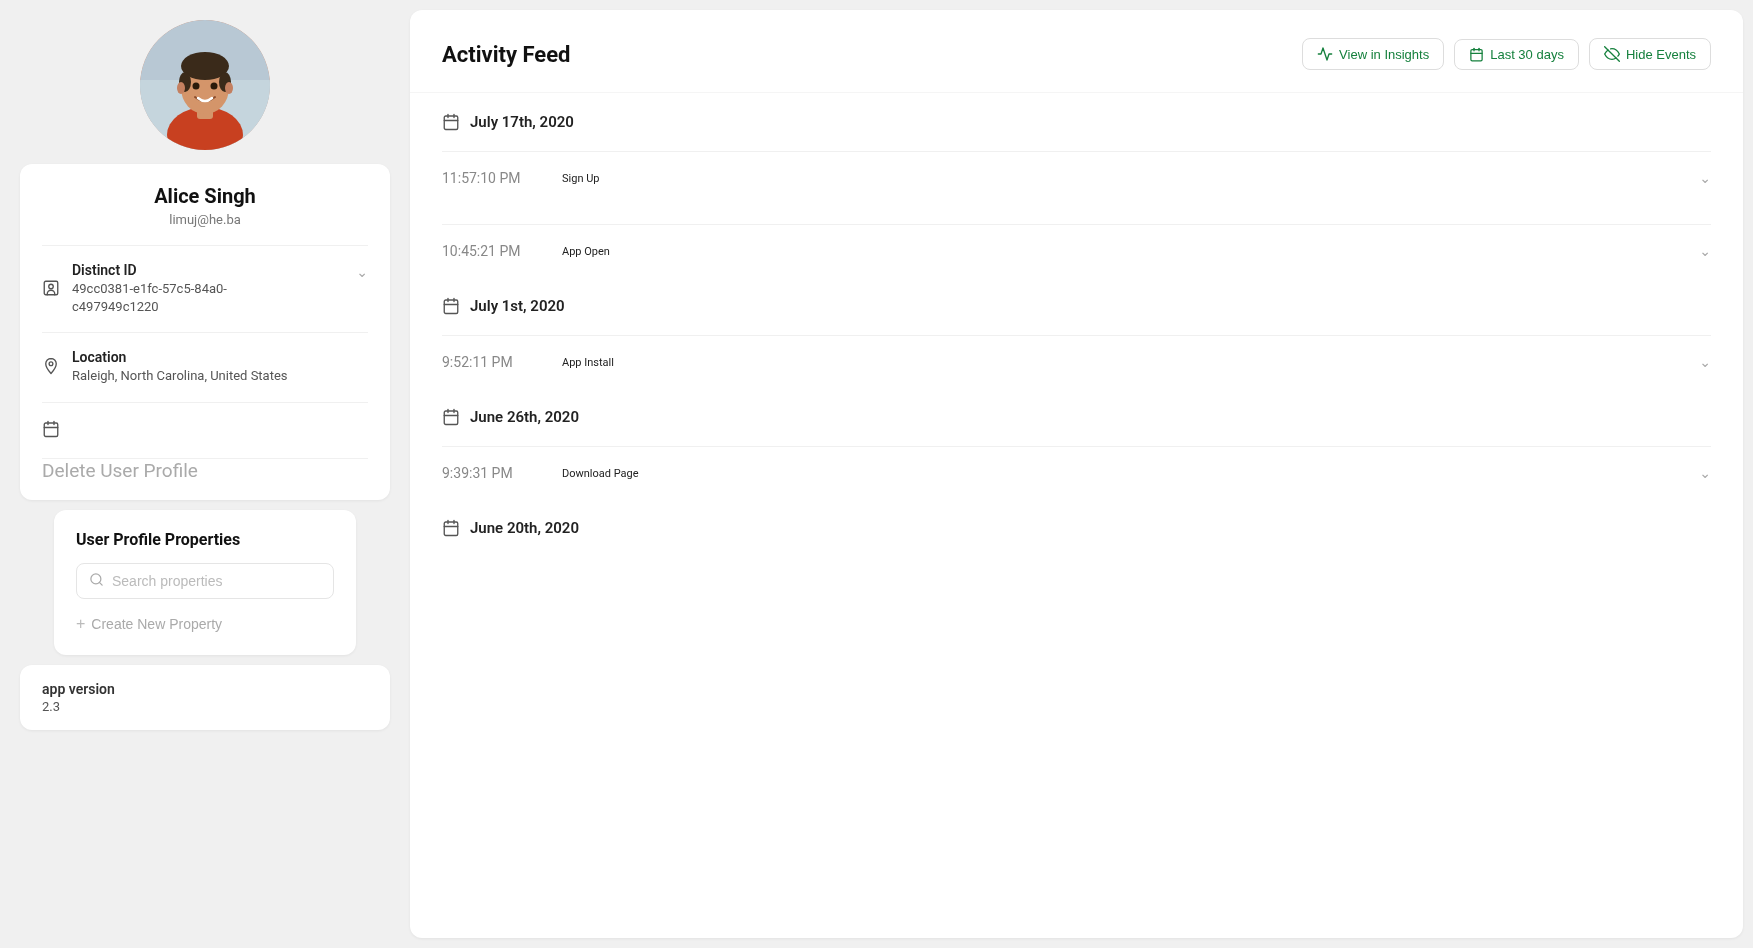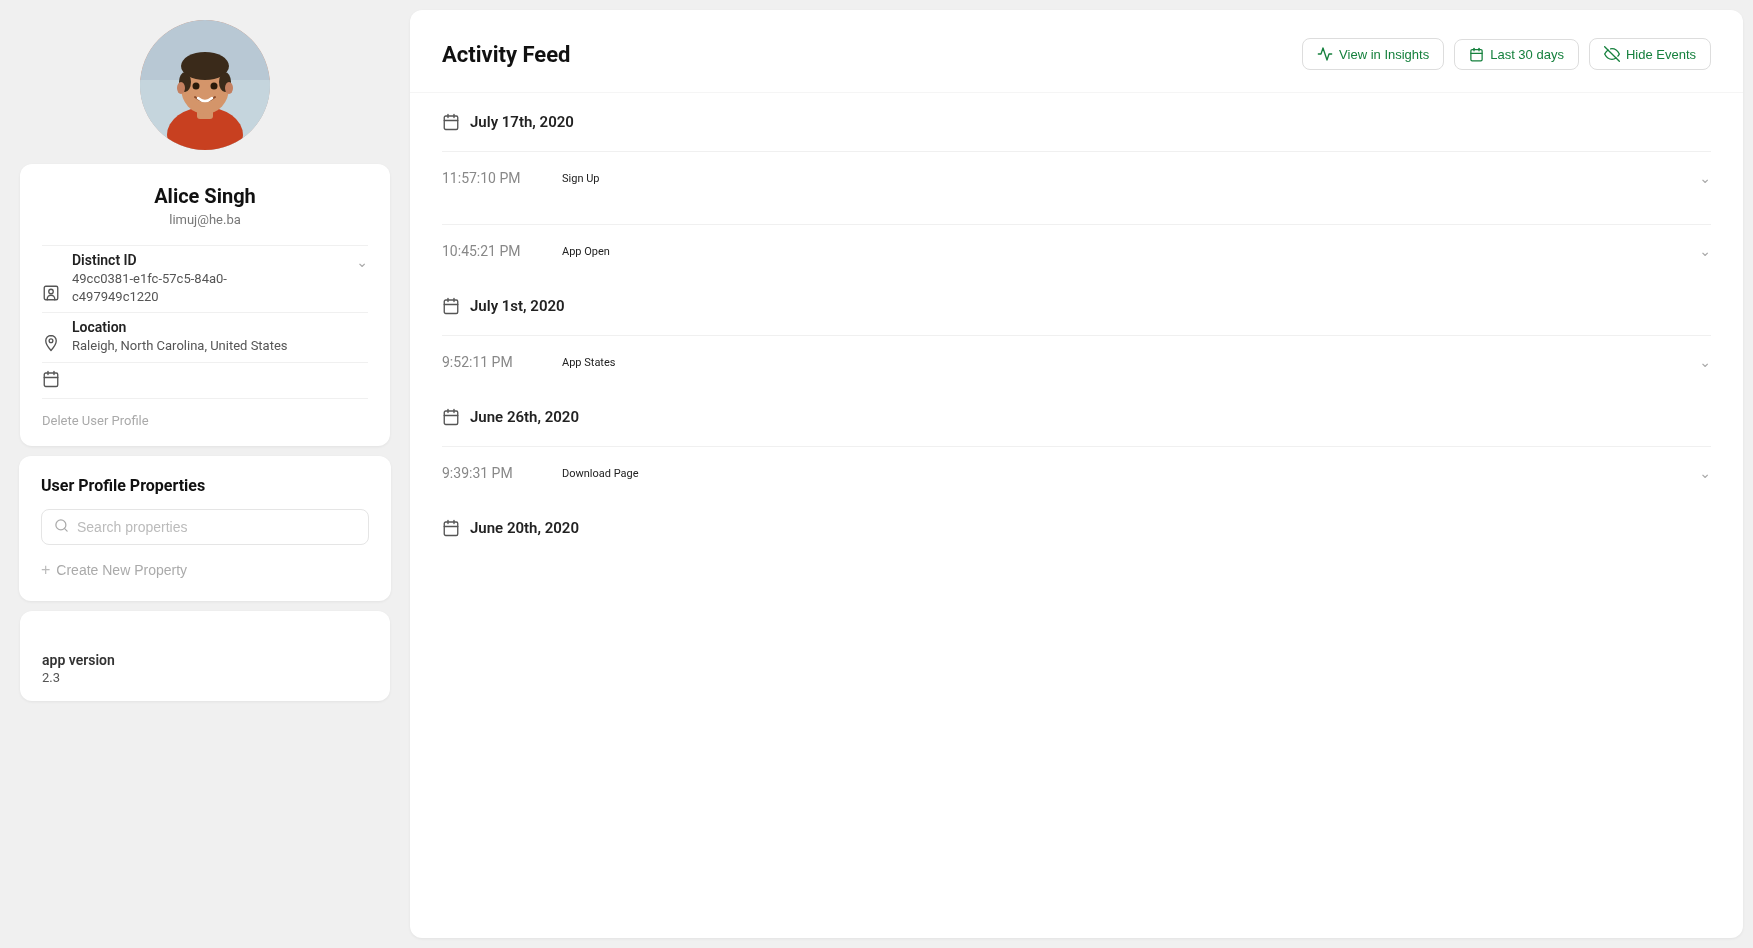--- a/index.html
+++ b/index.html
@@ -60,22 +60,22 @@
 
     .profile-email {
       font-size: 13px;
       color: #777;
       text-align: center;
       margin-bottom: 18px;
     }
 
     .profile-field {
       display: flex;
-      align-items: flex-end;
-      padding: 6px 0;
+      align-items: center;
+      padding: 16px 0;
       border-top: 1px solid #f0f0f0;
       gap: 12px;
     }
 
     .profile-field-icon {
       margin-top: 1px;
       color: #555;
       flex-shrink: 0;
     }
 
@@ -103,33 +103,32 @@
     }
 
     .expand-arrow {
       color: #aaa;
       font-size: 14px;
       margin-top: 2px;
     }
 
     .delete-link {
       color: #aaa;
-      font-size: 13px;
+      font-size: 19px;
       cursor: pointer;
-      padding-top: 14px;
       border-top: 1px solid #f0f0f0;
       display: block;
       text-align: left;
     }
 
     
     .properties-section {
       background: #fff;
       border-radius: 12px;
-      width: 372px;
+      width: 302px;
       padding: 20px 22px 18px;
       margin-bottom: 10px;
       box-shadow: 0 1px 3px rgba(0,0,0,0.06);
     }
 
     .properties-title {
       font-size: 16px;
       font-weight: 700;
       color: #111;
       margin-bottom: 14px;
@@ -181,21 +180,20 @@
       padding: 16px 22px;
       margin-bottom: 10px;
       box-shadow: 0 1px 3px rgba(0,0,0,0.06);
     }
 
     .app-version-label {
       font-size: 14px;
       font-weight: 600;
       color: #333;
       margin-bottom: 2px;
-      margin-top: 25px;
     }
 
     .app-version-value {
       font-size: 13px;
       color: #555;
     }
 
     
     .right-panel {
       flex: 1;
@@ -467,21 +465,21 @@
           <rect x="3" y="4" width="18" height="18" rx="2"></rect>
           <line x1="16" y1="2" x2="16" y2="6"></line>
           <line x1="8" y1="2" x2="8" y2="6"></line>
           <line x1="3" y1="10" x2="21" y2="10"></line>
         </svg>
       </span>
       <span class="date-label">July 1st, 2020</span>
     </div>
         <div class="event-row">
         <span class="event-time">9:52:11 PM</span>
-        <span class="event-name">App States</span>
+        <span class="event-name">App Install</span>
         <span class="event-chevron">⌄</span>
       </div>
       </div>
       <div class="date-group">
         <div class="date-header">
       <span class="date-icon">
         <svg width="18" height="18" viewBox="0 0 24 24" fill="none" stroke="#555" stroke-width="1.8" stroke-linecap="round" stroke-linejoin="round">
           <rect x="3" y="4" width="18" height="18" rx="2"></rect>
           <line x1="16" y1="2" x2="16" y2="6"></line>
           <line x1="8" y1="2" x2="8" y2="6"></line>

